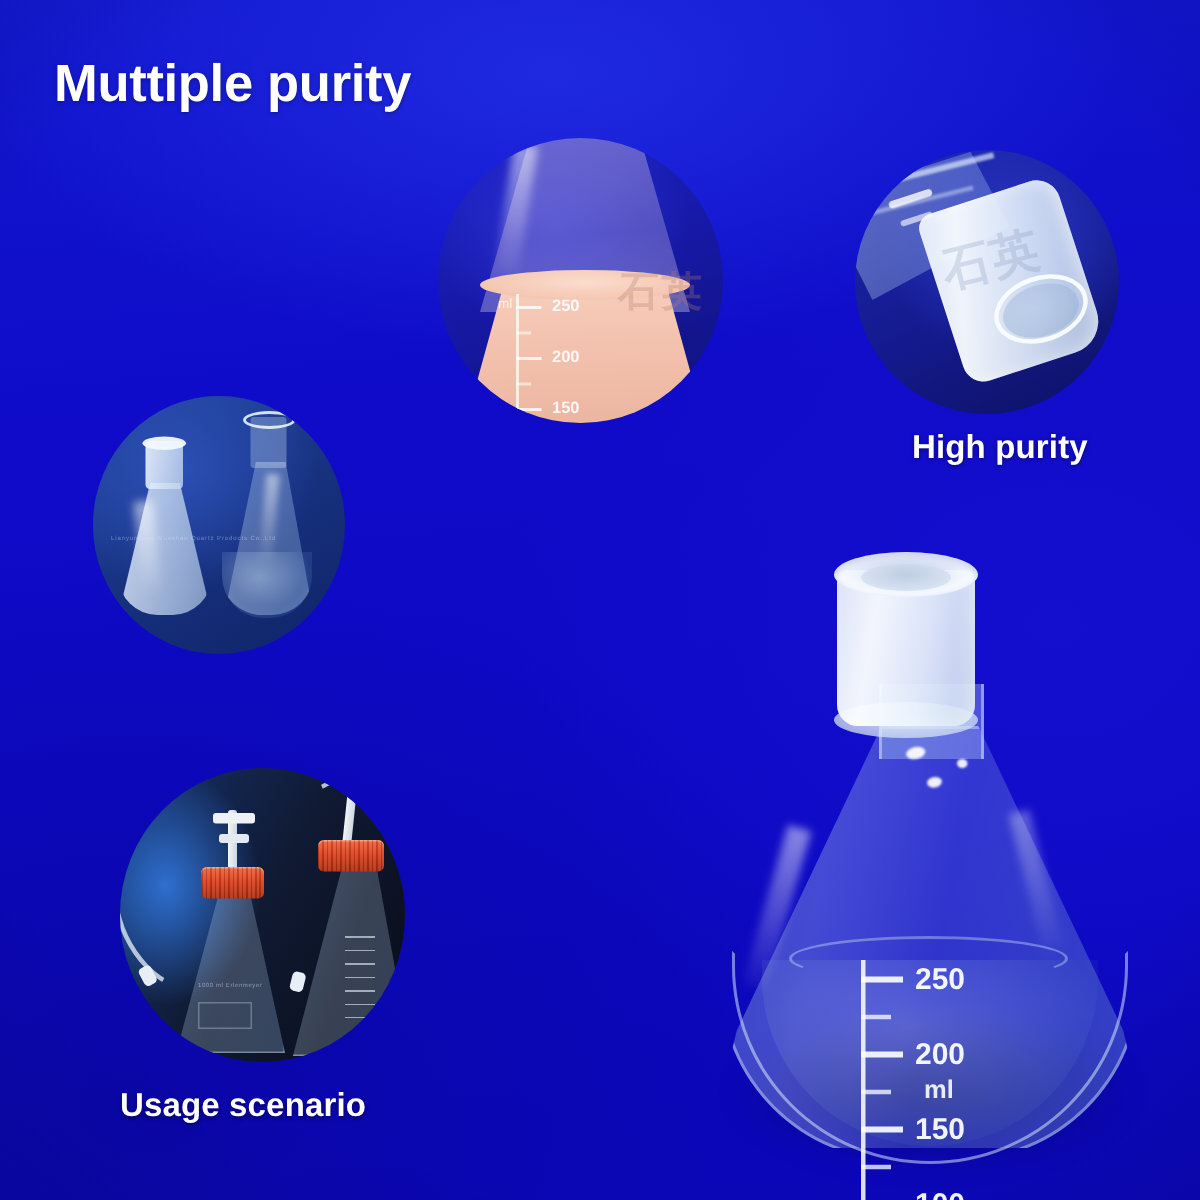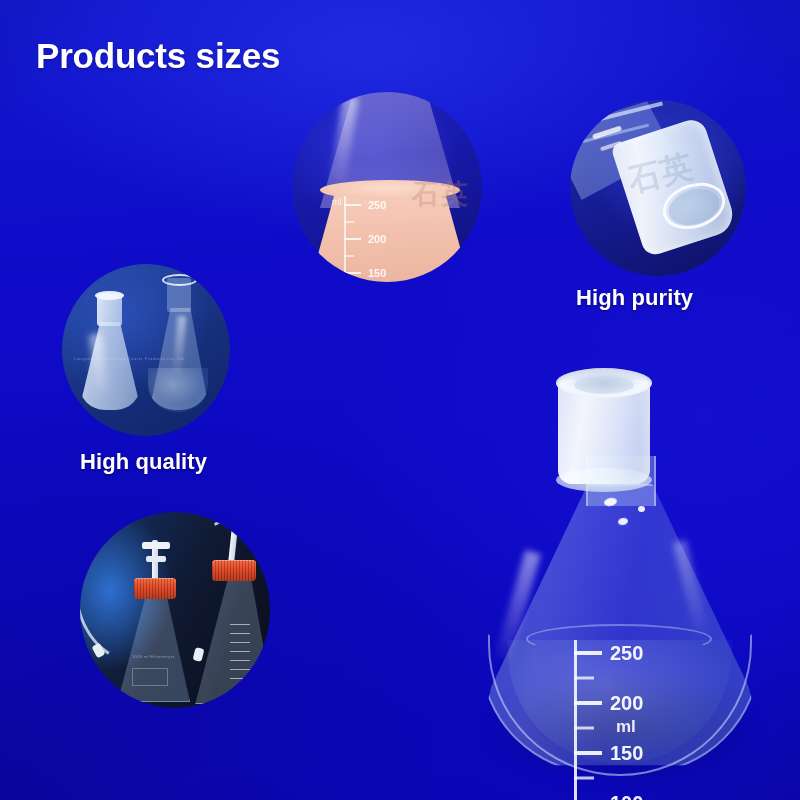--- a/index.html
+++ b/index.html
@@ -52,21 +52,21 @@
   .caption {
     position: absolute;
     font-size: 22px;
     font-weight: bold;
     color: #ffffff;
     letter-spacing: 0.1px;
     text-shadow: 0 1px 3px rgba(0,0,0,0.45);
     white-space: nowrap;
   }
   #cap-precision { left: 316px; top: 305px; }
-  #cap-purity    { left: 576px; top: 285px; }
+  #cap-purity    { left: 608px; top: 285px; }
   #cap-quality   { left: 80px;  top: 449px; }
   #cap-usage     { left: 80px;  top: 724px; }
 
   .watermark {
     position: absolute;
     left: 266px;
     top: 382px;
     font-size: 26px;
     font-weight: 400;
     color: rgba(186,190,225,0.60);
@@ -636,19 +636,19 @@
       <span class="grad-row minor">
         
       </span>
       <span class="grad-row minor">
         
       </span>
       <span class="grad-unit">ml</span>
     </div>
   </div>
 
-  <div class="title">Products sizes</div>
+  <div class="title">Muttiple purity</div>
 
 
   <div class="caption" id="cap-purity">High purity</div>
-  <div class="caption" id="cap-quality">High quality</div>
+  <div class="caption" id="cap-usage">Usage scenario</div>
 
 </div>
 
 </body></html>

